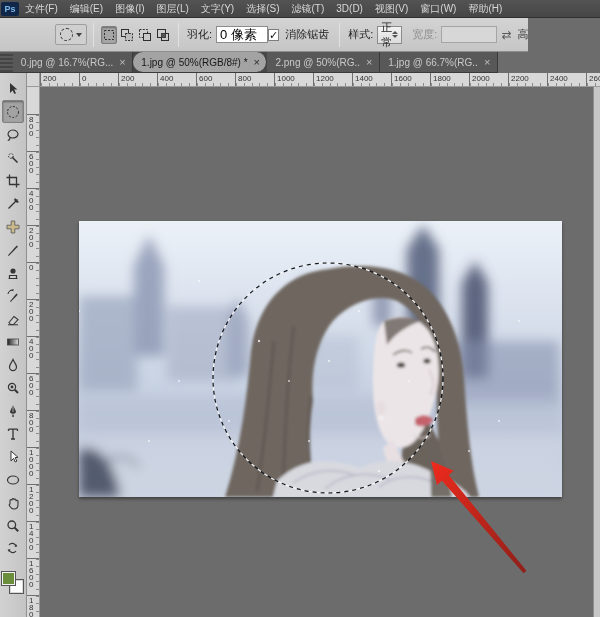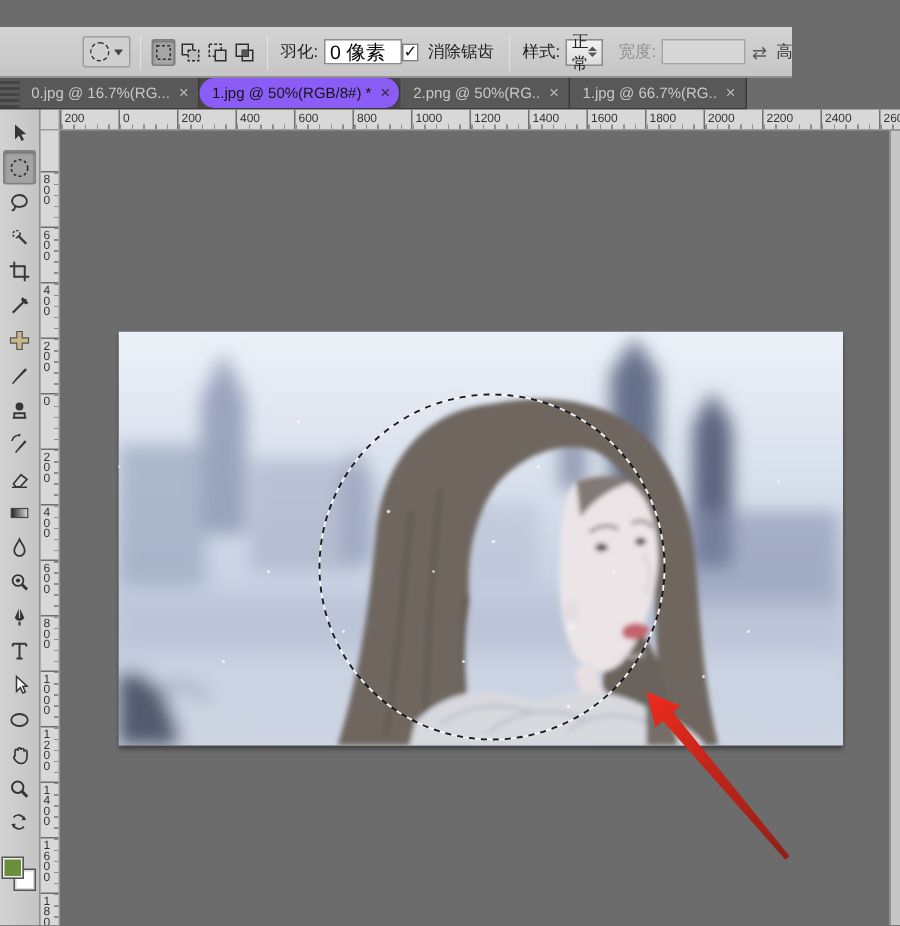--- a/index.html
+++ b/index.html
@@ -46,21 +46,21 @@
   #swap-icon { color:#5a5a5a; font-size:12px; margin:0 4px; }
   #refine-partial { color:#333; font-size:11px; margin-left:2px; }
 
   
   #tabbar { position:absolute; left:0; top:52px; width:498px; height:21px; background:#474747;
     display:flex; align-items:stretch; border-bottom:1px solid #3a3a3a; }
   #tab-stub { width:13px; background:repeating-linear-gradient(#5a5a5a 0 2px,#444 2px 4px); }
   .doc-tab { display:flex; align-items:center; gap:6px; padding:0 8px; font-size:10px;
     color:#c9c9c9; background:#585858; border-right:1px solid #3a3a3a; white-space:nowrap; overflow:hidden; }
   .doc-tab .close { color:#bdbdbd; font-size:11px; }
-  .doc-tab.active { background:#8b5cf6; color:#161616;border-radius:10px; }
+  .doc-tab.active { background:#a3a3a3; color:#161616;border-radius:10px; }
   .doc-tab.active .close { color:#2c2c2c; }
 
   
   #toolbar { position:absolute; left:0; top:73px; width:27px; height:544px;
     background:linear-gradient(90deg,#d2d2d2,#c4c4c4); border-right:1px solid #909090;
     display:flex; flex-direction:column; align-items:center; padding-top:4px; }
   .tool { width:22px; height:23px; display:flex; align-items:center; justify-content:center;
     border-radius:2px; flex:none; }
   .tool.active { background:#a3a3a3; box-shadow:inset 0 1px 2px rgba(0,0,0,.4); border:1px solid #818181; }
   .tool svg { display:block; }
@@ -94,20 +94,34 @@
     box-shadow:0 2px 3px rgba(0,0,0,.4); }
   #overlay { position:absolute; left:0; top:0; width:560px; height:530px; pointer-events:none; }
   #vscroll { position:absolute; right:0; top:0; width:7px; height:530px; background:#c6c6c6;
     border-left:1px solid #8e8e8e; }
 </style>
 </head>
 <body>
 
 <div id="app">
 
+  <div id="menubar">
+    <div id="ps-logo">Ps</div>
+    <div class="menu-item">文件(F)</div>
+    <div class="menu-item">编辑(E)</div>
+    <div class="menu-item">图像(I)</div>
+    <div class="menu-item">图层(L)</div>
+    <div class="menu-item">文字(Y)</div>
+    <div class="menu-item">选择(S)</div>
+    <div class="menu-item">滤镜(T)</div>
+    <div class="menu-item">3D(D)</div>
+    <div class="menu-item">视图(V)</div>
+    <div class="menu-item">窗口(W)</div>
+    <div class="menu-item">帮助(H)</div>
+  </div>
 
   <div id="optionsbar">
     <div id="tool-preset">
       <span class="dashed-circle"></span>
       <span class="drop-arrow"></span>
     </div>
     <div class="sep"></div>
     <div class="mode-btn active">
       <svg width="14" height="14">
           <rect x="2.5" y="2.5" width="9" height="9" fill="none" stroke="#2e2e2e" stroke-dasharray="2 1.5"></rect>

